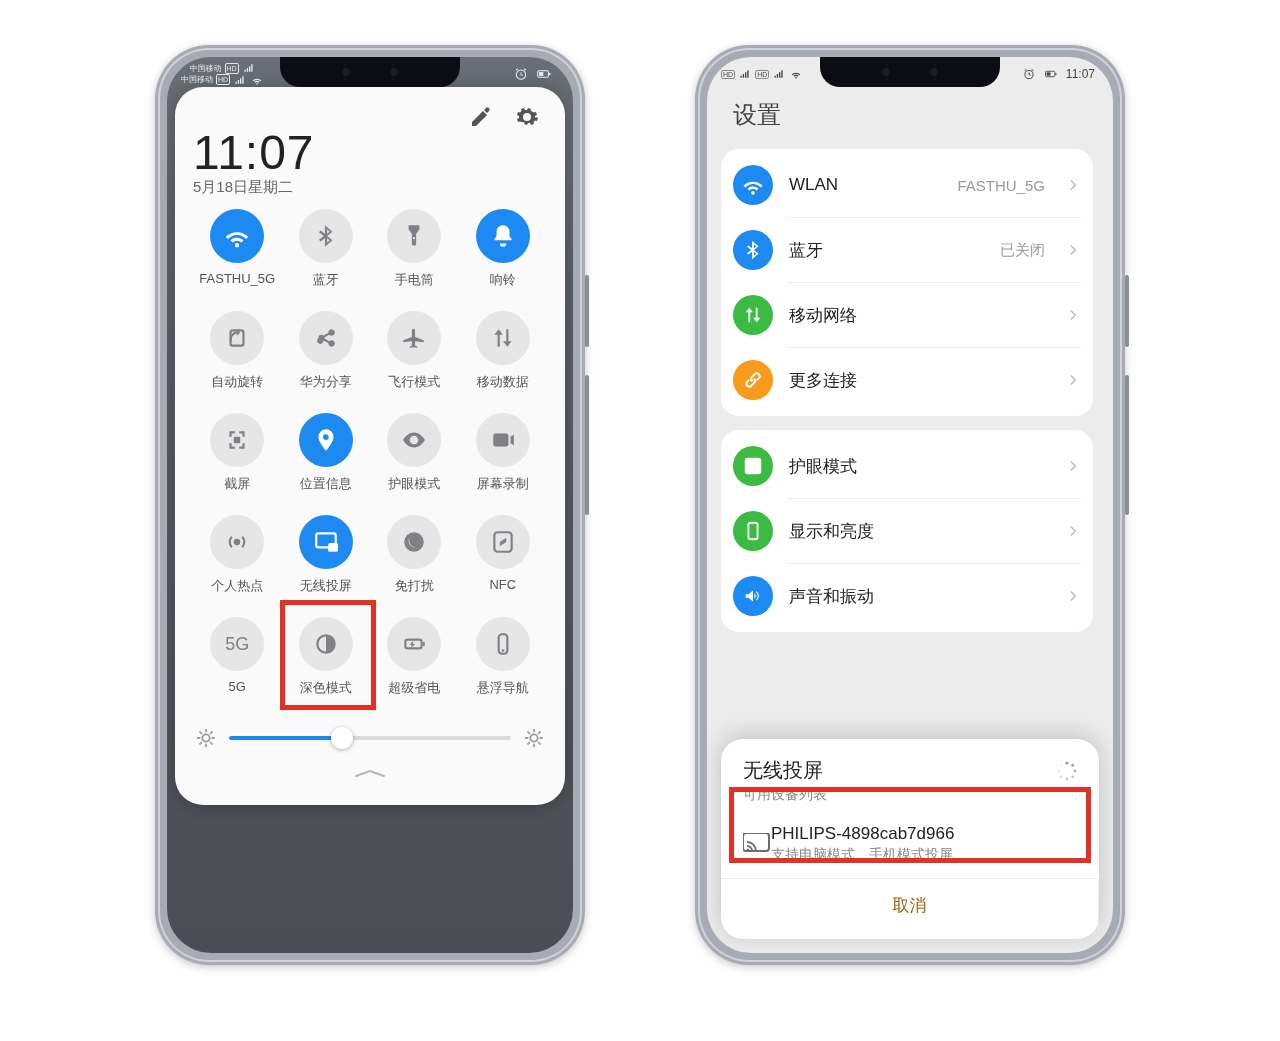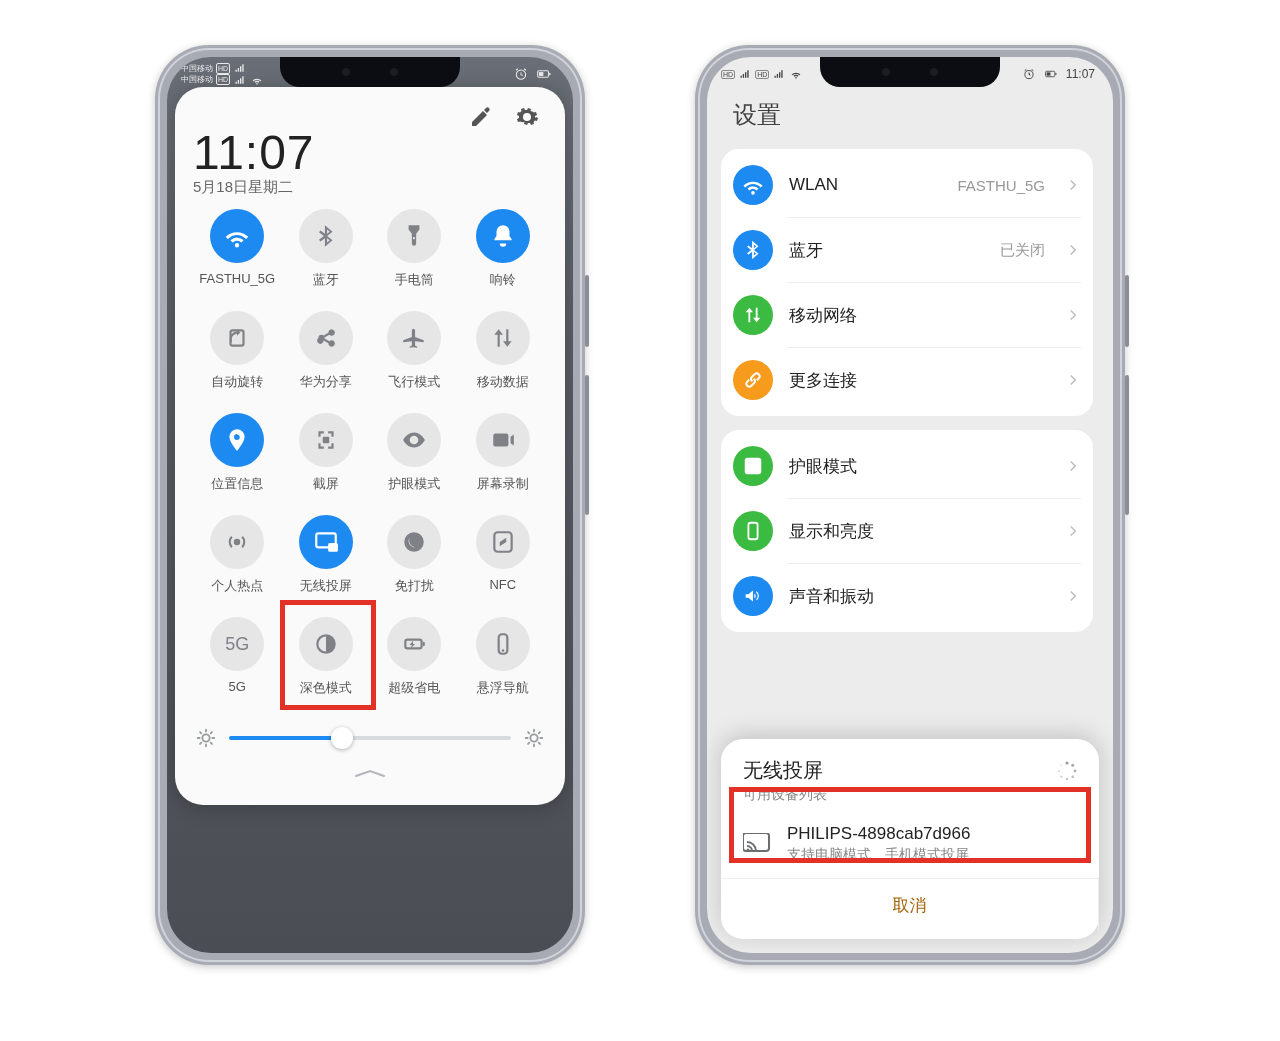--- a/index.html
+++ b/index.html
@@ -188,21 +188,21 @@
   }
   .cast-head{
     display:flex; align-items:flex-start; justify-content:space-between;
     padding:18px 22px 6px 22px;
   }
   .cast-head .t1{ font-size:20px; font-weight:500; color:#222; }
   .cast-head .t2{ font-size:14px; color:#888; margin-top:2px;}
   .spinner{ width:20px; height:20px; margin-top:4px;}
   .spinner svg{ width:20px; height:20px; color:#9a9ca1;}
   .cast-item{
-    display:flex; align-items:center; gap:16px;
+    display:flex; align-items:center; 
     padding: 14px 22px;
   }
   .cast-item .cico{ width:28px; height:22px; color:#6b6d72; flex:0 0 28px;}
   .cast-item .c1{ font-size:17px; color:#222; }
   .cast-item .c2{ font-size:14px; color:#888; margin-top:2px;}
   .cast-btns{
     display:flex; height:52px; border-top:1px solid #eee;
   }
   .cast-btns > div{
     flex:1; display:flex; align-items:center; justify-content:center;
@@ -360,21 +360,21 @@
 
   <div class="phone">
     <div class="sidebtn b1"></div>
       <div class="sidebtn b2"></div>
     <div class="screen">
       <div class="qs-bg"></div>
       <div class="notch"></div>
 
       <div class="status dark">
         <div class="l">
-          <div class="stack" style="font-size:8px; line-height:9px;">
+          <div class="stack" style="font-size:8px; line-height:9px;align-items:center;">
             <div class="carrier-line">
                 <span>中国移动</span>
                 <span style="border:1px solid #e8e8e8; border-radius:2px; padding:0 1px; font-size:7px;">HD</span>
                 <svg width="14" height="10" viewBox="0 0 24 22">
                   <use href="#i-bars"></use>
                 </svg>
               </div>
             <div class="carrier-line">
                 <span>中国移动</span>
                 <span style="border:1px solid #e8e8e8; border-radius:2px; padding:0 1px; font-size:7px;">HD</span>
@@ -467,35 +467,35 @@
               <div class="lbl">飞行模式</div>
             </div>
             <div class="toggle">
               <div class="circle">
                 <svg viewBox="0 0 24 24">
                   <use href="#i-data"></use>
                 </svg>
               </div>
               <div class="lbl">移动数据</div>
             </div>
+            <div class="toggle">
+              <div class="circle">
+                <svg viewBox="0 0 24 24">
+                  <use href="#i-sshot"></use>
+                </svg>
+              </div>
+              <div class="lbl">截屏</div>
+            </div>
             <div class="toggle on">
               <div class="circle">
                 <svg viewBox="0 0 24 24">
                   <use href="#i-loc"></use>
                 </svg>
               </div>
               <div class="lbl">位置信息</div>
-            </div>
-            <div class="toggle">
-              <div class="circle">
-                <svg viewBox="0 0 24 24">
-                  <use href="#i-sshot"></use>
-                </svg>
-              </div>
-              <div class="lbl">截屏</div>
             </div>
             <div class="toggle">
               <div class="circle">
                 <svg viewBox="0 0 24 24">
                   <use href="#i-eye"></use>
                 </svg>
               </div>
               <div class="lbl">护眼模式</div>
             </div>
             <div class="toggle">

